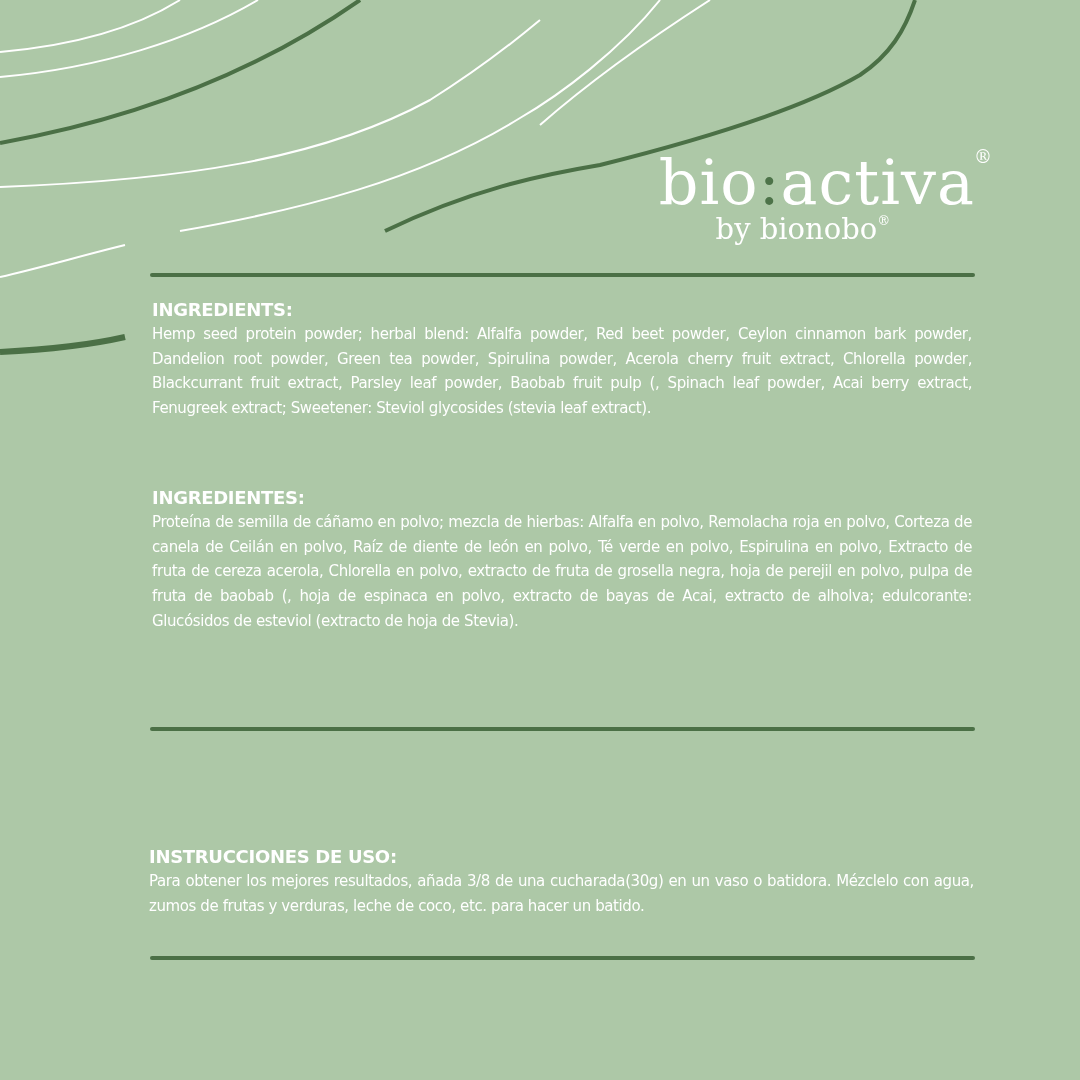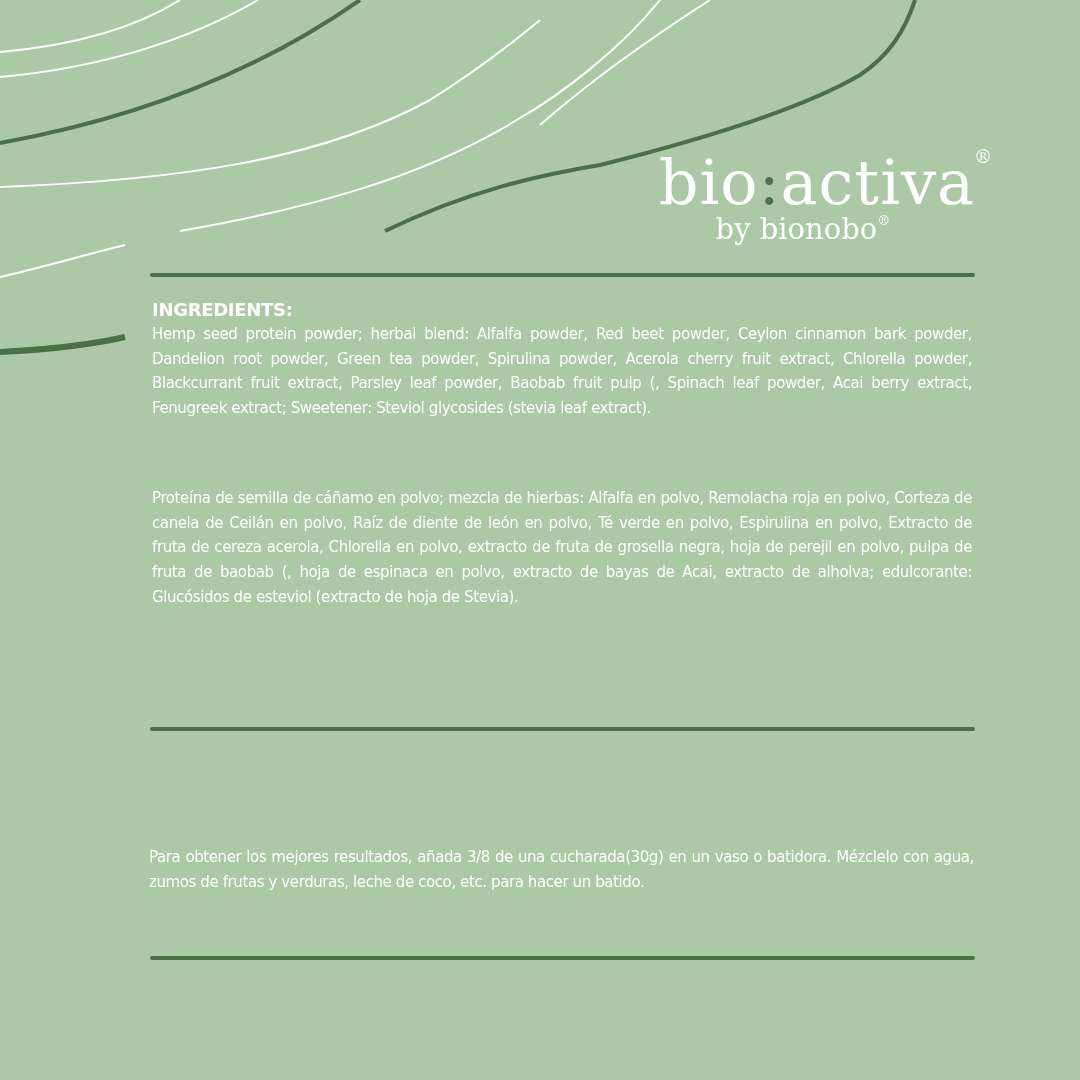--- a/index.html
+++ b/index.html
@@ -61,25 +61,27 @@
 </div>
 
 <div class="rule" style="top:273px;"></div>
 
 <div class="section" style="top:298px;">
   <div class="heading">INGREDIENTS:</div>
   <div class="body-text last-left">Hemp seed protein powder; herbal blend: Alfalfa powder, Red beet powder, Ceylon cinnamon bark powder, Dandelion root powder, Green tea powder, Spirulina powder, Acerola cherry fruit extract, Chlorella powder, Blackcurrant fruit extract, Parsley leaf powder, Baobab fruit pulp (, Spinach leaf powder, Acai berry extract, Fenugreek extract; Sweetener: Steviol glycosides (stevia leaf extract).</div>
 </div>
 
 <div class="section" style="top:486px;">
+  <div class="heading">INGREDIENTES:</div>
   <div class="body-text last-left">Proteína de semilla de cáñamo en polvo; mezcla de hierbas: Alfalfa en polvo, Remolacha roja en polvo, Corteza de canela de Ceilán en polvo, Raíz de diente de león en polvo, Té verde en polvo, Espirulina en polvo, Extracto de fruta de cereza acerola, Chlorella en polvo, extracto de fruta de grosella negra, hoja de perejil en polvo, pulpa de fruta de baobab (, hoja de espinaca en polvo, extracto de bayas de Acai, extracto de alholva; edulcorante: Glucósidos de esteviol (extracto de hoja de Stevia).</div>
 </div>
 
 <div class="rule" style="top:727px;"></div>
 
 <div class="section" style="top:745px; left:149px; width:838px;">
 </div>
 
 <div class="section" style="top:845px; left:149px; width:825px;">
+  <div class="heading">INSTRUCCIONES DE USO:</div>
   <div class="body-text last-left">Para obtener los mejores resultados, añada 3/8 de una cucharada(30g) en un vaso o batidora. Mézclelo con agua, zumos de frutas y verduras, leche de coco, etc. para hacer un batido.</div>
 </div>
 
 <div class="rule" style="top:956px;"></div>
 
 </body></html>

